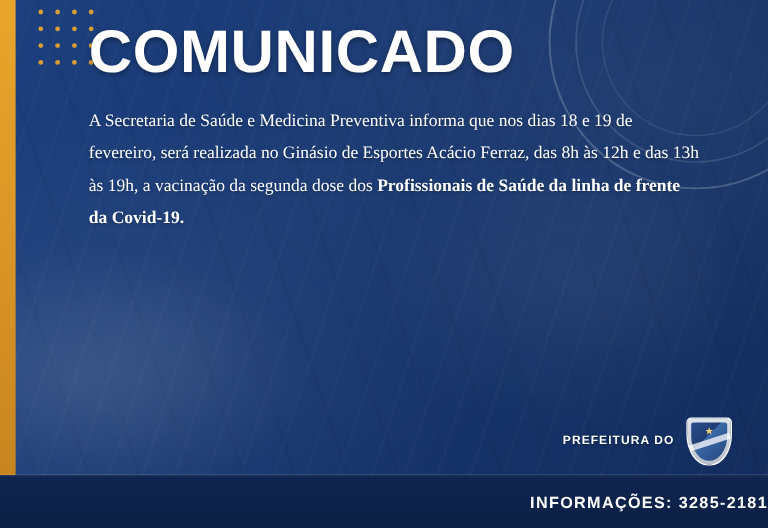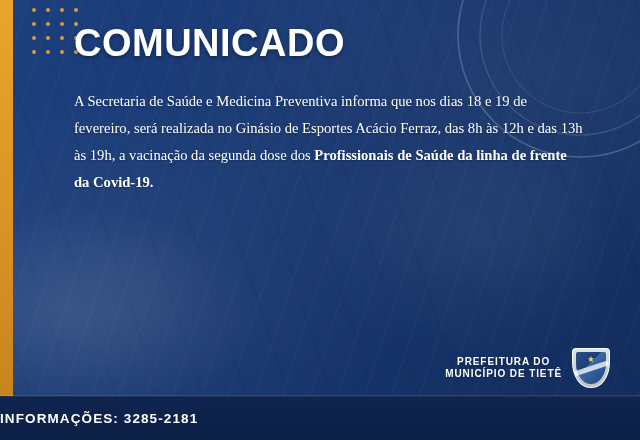--- a/index.html
+++ b/index.html
@@ -50,21 +50,21 @@
     background: #e8a62c; opacity: .92;
   }
   
   .goldbar {
     position: absolute; left: 0; top: 0; width: 13px; height: 396px;
     background: linear-gradient(180deg, #e9a52b 0%, #d99425 55%, #c8851f 100%);
   }
   
   .heading {
     position: absolute; left: 74px; top: 22px;
-    font-size: 38px; line-height: 42px;
+    font-size: 50px; line-height: 42px;
     letter-spacing: 0.5px;
     font-weight: bold;
     color: #ffffff;
     text-shadow: 0 2px 4px rgba(0,0,0,0.35);
   }
   .body-copy {
     position: absolute; left: 74px; top: 88px; width: 510px;
     color: #ffffff;
     font-size: 14.6px;
     line-height: 27px;
@@ -108,21 +108,21 @@
   .crest .star {
     position: absolute; left: 50%; top: 18%;
     width: 7px; height: 7px; margin-left: -3.5px;
     background: #f1d37a;
     clip-path: polygon(50% 0%, 61% 35%, 98% 35%, 68% 57%, 79% 91%, 50% 70%, 21% 91%, 32% 57%, 2% 35%, 39% 35%);
   }
   
   .footer {
     position: absolute; left: 0; right: 0; bottom: 0; height: 44px;
     background: linear-gradient(180deg, #0f2550 0%, #0c1f45 100%);
-    display: flex; align-items: center; justify-content: flex-start;
+    display: flex; align-items: center; justify-content: flex-end;
     border-top: 1px solid rgba(255,255,255,0.08);
   }
   .footer .info {
     color: #ffffff; font-size: 13.5px; letter-spacing: 1.1px; font-weight: bold;
   }
   
   .hairline {
     position: absolute; left: 0; right: 0; bottom: 44px; height: 1px;
     background: rgba(255,255,255,0.10);
   }
@@ -167,21 +167,20 @@
 
   <div class="heading">COMUNICADO</div>
 
   <div class="body-copy">
     <p class="first"><span>A Secretaria de Saúde e Medicina Preventiva informa que nos dias 18 e 19 de fevereiro, será realizada no Ginásio de Esportes Acácio Ferraz, das 8h às 12h e das 13h às 19h, a vacinação da segunda dose dos </span><b>Profissionais de Saúde da linha de frente da Covid-19.</b></p>
   </div>
 
   <div class="brand">
     <div class="txt">
       <div>PREFEITURA DO</div>
-      <div>MUNICÍPIO DE TIETÊ</div>
     </div>
     <div class="crest">
       <div class="shield">
         <div class="inner"></div>
         <div class="band"></div>
         <div class="star"></div>
       </div>
     </div>
   </div>
 

